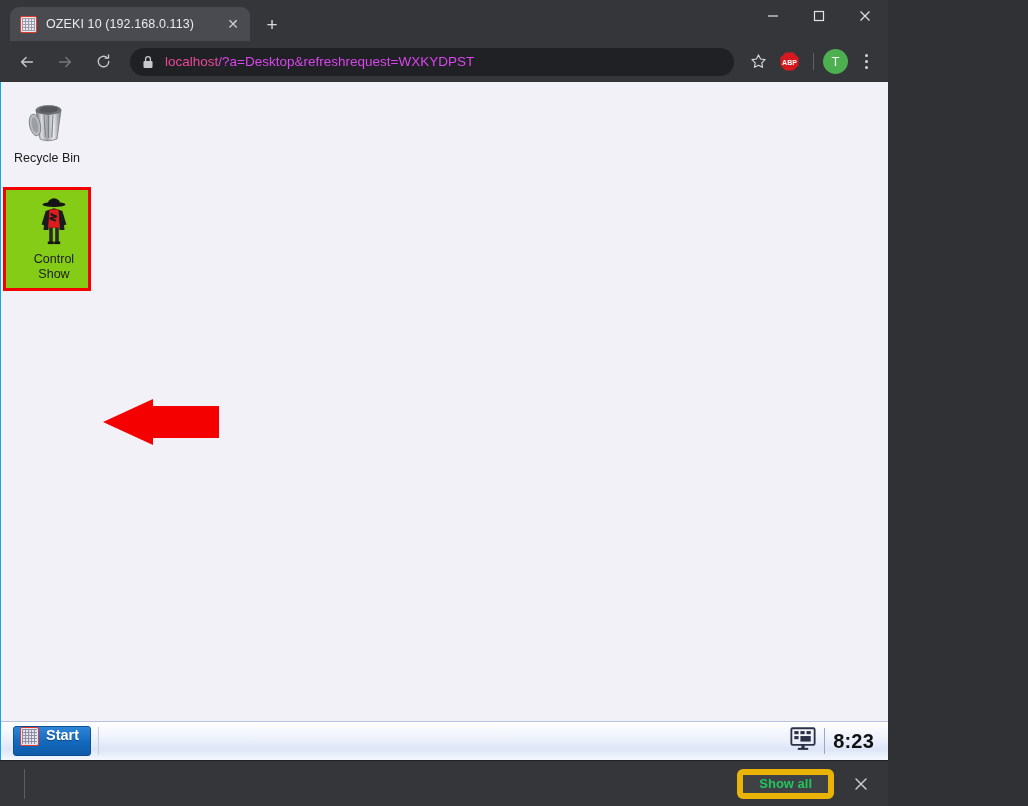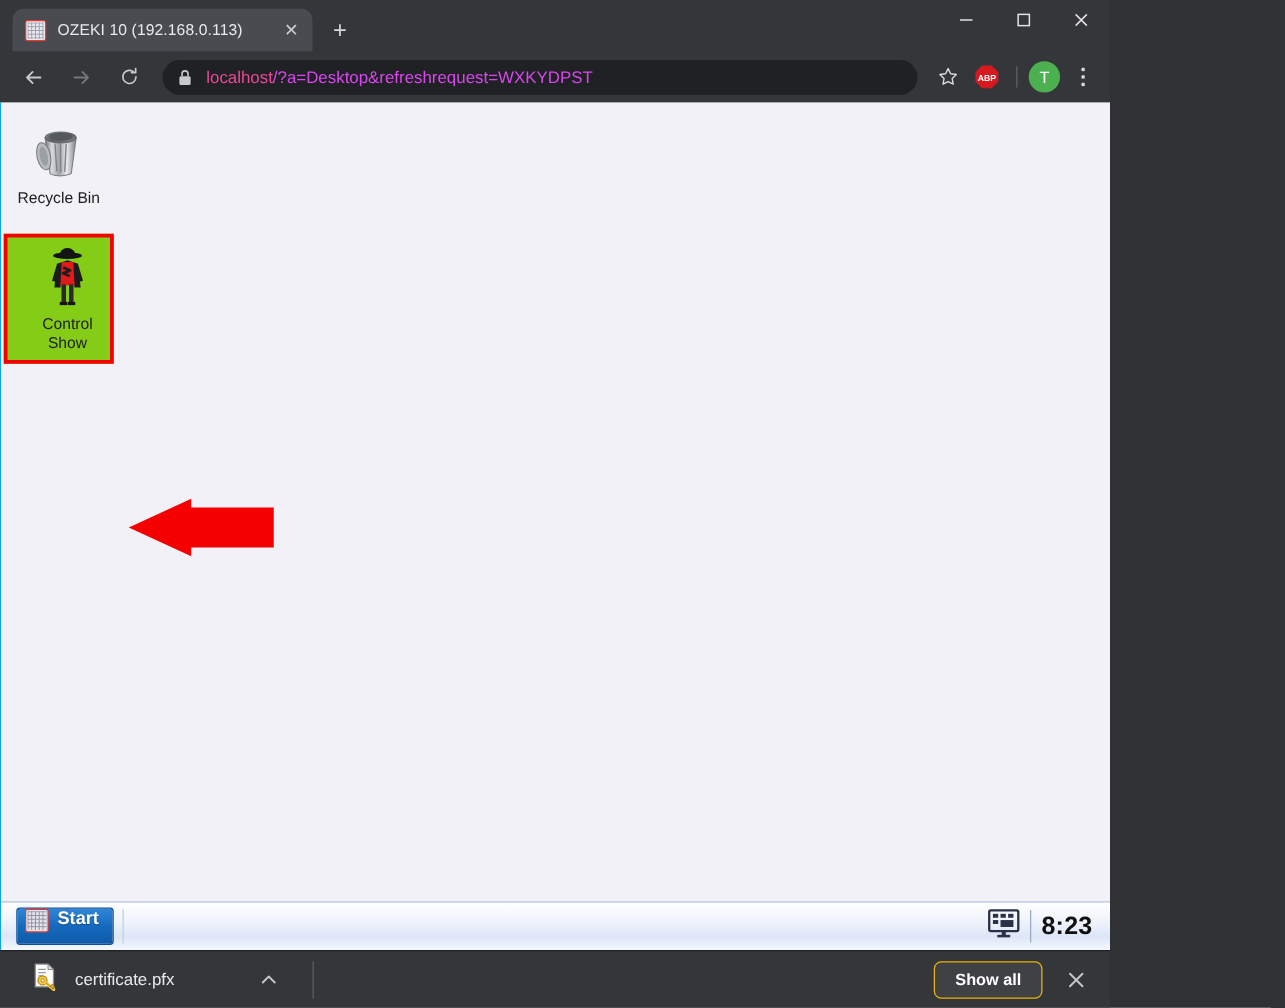--- a/index.html
+++ b/index.html
@@ -323,22 +323,22 @@
     background: #5b5d61;
     margin-left: 14px;
     flex: 0 0 1px;
   }
   .shelf-spacer { flex: 1 1 auto; }
   .showall-btn {
     height: 30px;
     padding: 0 16px;
     border-radius: 6px;
     background: #3f4145;
-    border: 1px solid #eab308;
-    color: #ffffff;
+    border: 6px solid #eab308;
+    color: #22c55e;
     font-size: 13px;
     font-weight: bold;
     display: flex; align-items: center;
   }
   .shelf-close {
     width: 30px; height: 30px;
     margin-left: 12px; margin-right: 2px;
     display: flex; align-items: center; justify-content: center;
     color: #c7cace;
     border-radius: 50%;
@@ -517,40 +517,20 @@
           </svg>
         </span>
         <span class="tray-sep"></span>
         <span class="tray-clock">8:23</span>
       </div>
     </div>
   </div>
 
   <div class="shelf">
 
-    <div class="dl-item">
-      <span>
-        <svg width="24" height="24" viewBox="0 0 24 24">
-          <path d="M4.2 2.2 h10.2 l4.4 4.4 v13.8 h-14.6 z" fill="#fdfdfd" stroke="#8a8a8a" stroke-width="1"></path>
-          <path d="M14.4 2.2 v4.4 h4.4 z" fill="#d9d9d9" stroke="#8a8a8a" stroke-width="0.8"></path>
-          <path d="M6.6 6.4 h6M6.6 9 h6M6.6 11.6 h4" stroke="#9a9a9a" stroke-width="1"></path>
-          <circle cx="10" cy="15.3" r="3.6" fill="#f2c94c" stroke="#b8860b" stroke-width="1"></circle>
-          <circle cx="10" cy="15.3" r="1.3" fill="#fff8dc" stroke="#b8860b" stroke-width="0.8"></circle>
-          <path d="M12.6 17.2 L19 22.6" stroke="#f2c94c" stroke-width="2.6" stroke-linecap="round"></path>
-          <path d="M12.6 17.2 L19 22.6" stroke="#b8860b" stroke-width="0.8" fill="none"></path>
-          <path d="M16.4 20.2 l1.6 -1.6 M18 21.8 l1.4 -1.4" stroke="#b8860b" stroke-width="1.2" stroke-linecap="round"></path>
-        </svg>
-      </span>
-      <span class="dl-name">certificate.pfx</span>
-      <span class="dl-chevron">
-        <svg width="14" height="14" viewBox="0 0 14 14">
-            <path d="M2.2 9 L7 4.2 L11.8 9" fill="none" stroke="currentColor" stroke-width="1.5" stroke-linecap="round" stroke-linejoin="round"></path>
-          </svg>
-      </span>
-    </div>
 
     <div class="shelf-sep"></div>
     <div class="shelf-spacer"></div>
 
     <div class="showall-btn">Show all</div>
     <div class="shelf-close">
       <svg width="14" height="14" viewBox="0 0 14 14">
           <path d="M2 2 L12 12 M12 2 L2 12" stroke="currentColor" stroke-width="1.5" stroke-linecap="round"></path>
         </svg>
     </div>

